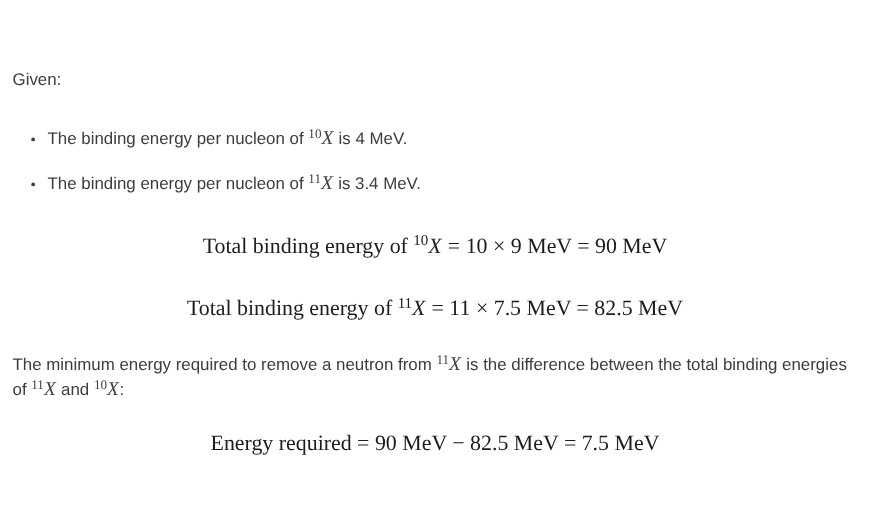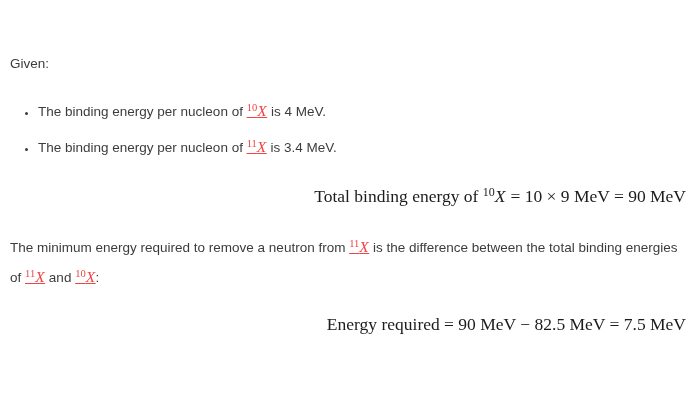--- a/index.html
+++ b/index.html
@@ -37,61 +37,60 @@
   ul.bullets li::marker {
     font-size: 11px;
   }
   .step-line {
     margin-top: 27px;
   }
   
   .imath {
     font-family: "Liberation Serif", "DejaVu Serif", serif;
     font-size: 15.5px;
-    color: #ef4444;
+    color: #404040;
     white-space: nowrap;
-    text-decoration: underline;
   }
   .imath sup {
     font-size: 10.5px;
     vertical-align: baseline;
     position: relative;
     top: -0.5em;
     font-style: normal;
   }
   .imath i {
     font-style: italic;
     letter-spacing: 0.5px;
   }
   
   .math-line {
     font-family: "Liberation Serif", "DejaVu Serif", serif;
     font-size: 17.5px;
     color: #1c1c1c;
-    text-align: right;
+    text-align: center;
     margin-top: 22px;
     line-height: 26px;
     white-space: nowrap;
   }
   .math-line sup {
     font-size: 12px;
     vertical-align: baseline;
     position: relative;
     top: -0.5em;
   }
   .math-line i {
     font-style: italic;
     letter-spacing: 0.5px;
   }
   .eq1 { margin-top: 24px; }
   .eq2 { margin-top: 22px; }
   .eq3 { margin-top: 18px; }
   .conclusion {
     margin-top: 22px;
-    line-height: 28px;
+    line-height: 18px;
     max-width: 678px;
   }
 </style>
 </head>
 <body>
 
 <div class="doc">
 
   <p class="body-line given-heading">Given:</p>
 
@@ -101,18 +100,19 @@
     </li>
     <li>
       <span>The binding energy per nucleon of </span><span class="imath"><sup>11</sup><i>X</i></span><span> is 3.4 MeV.</span>
     </li>
   </ul>
 
 
   <div class="math-line eq1"><span>Total binding energy of </span><sup>10</sup><i>X</i><span> = 10 × 9 MeV = 90 MeV</span></div>
 
 
+  <div class="math-line eq2"><span>Total binding energy of </span><sup>11</sup><i>X</i><span> = 11 × 7.5 MeV = 82.5 MeV</span></div>
 
   <p class="body-line conclusion"><span>The minimum energy required to remove a neutron from </span><span class="imath"><sup>11</sup><i>X</i></span><span> is the difference between the total binding energies of </span><span class="imath"><sup>11</sup><i>X</i></span><span> and </span><span class="imath"><sup>10</sup><i>X</i></span><span>:</span></p>
 
   <div class="math-line eq3">Energy required = 90 MeV − 82.5 MeV = 7.5 MeV</div>
 
 </div>
 
 </body></html>

